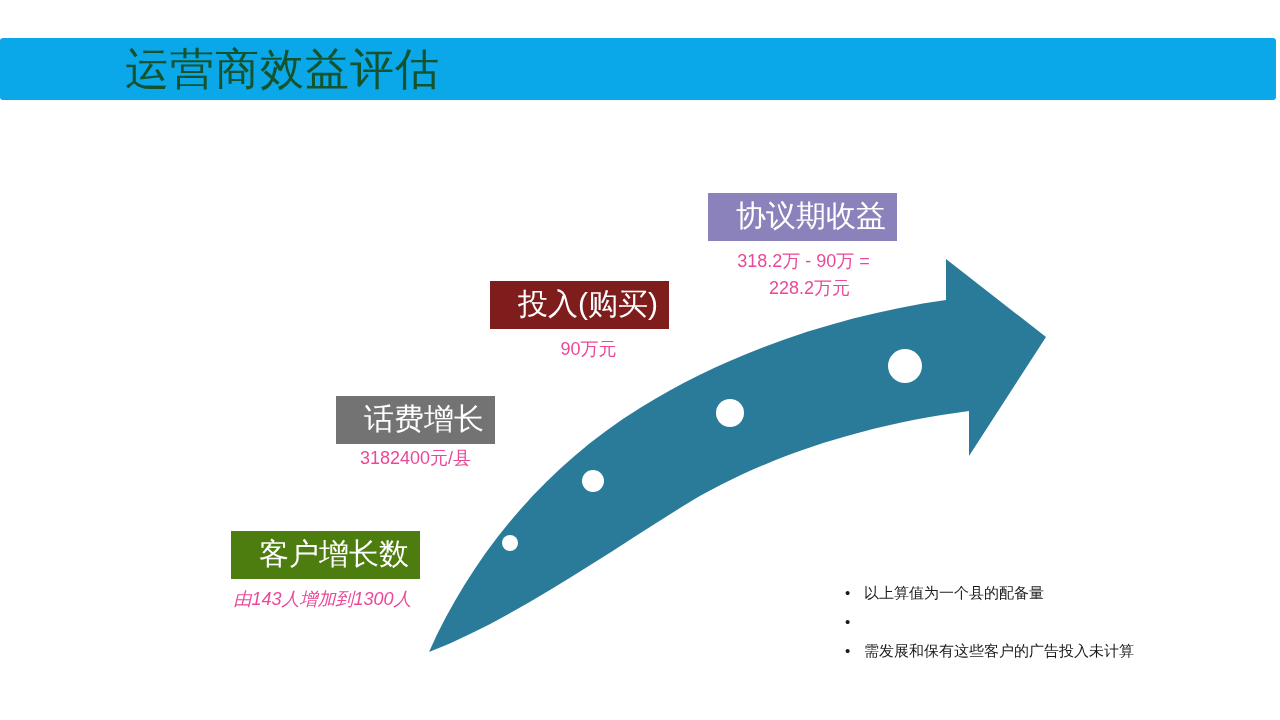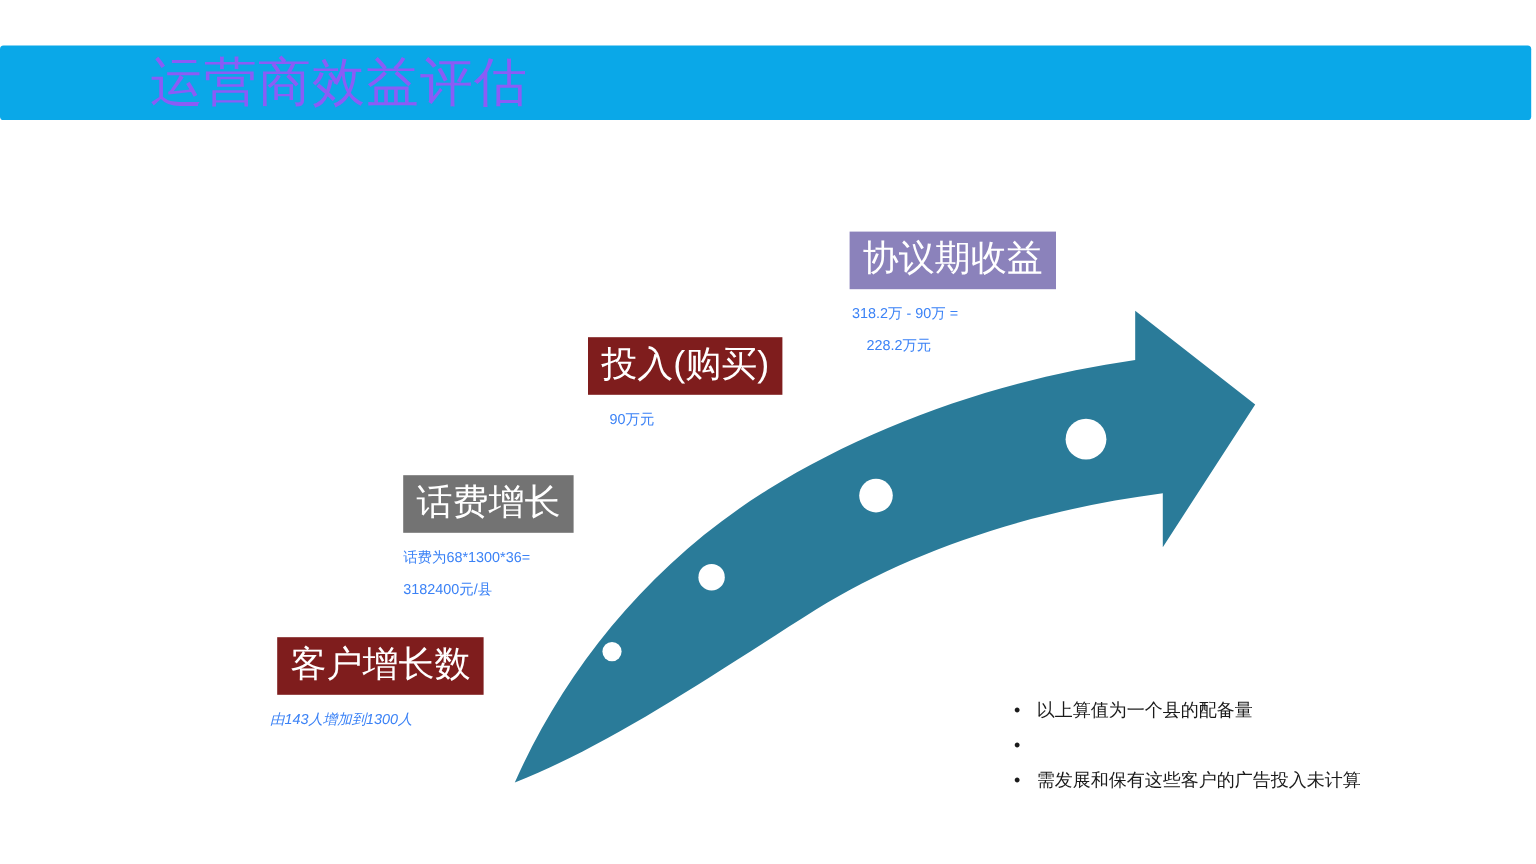--- a/index.html
+++ b/index.html
@@ -25,21 +25,21 @@
     background: #0aa8e8;
     border-radius: 3px;
     box-sizing: border-box;
   }
   #title-text {
     position: absolute;
     left: 125px;
     top: 41px;
     font-size: 44px;
     line-height: 56px;
-    color: #8b5cf6;
+    color: #14532d;
     font-weight: normal;
     letter-spacing: 1px;
     white-space: nowrap;
     text-align: right;
   }
 
   
   #arrow-canvas {
     position: absolute;
     left: 0;
@@ -48,33 +48,34 @@
     height: 720px;
     pointer-events: none;
   }
 
   
   .callout {
     position: absolute;
   }
   .chip {
     display: inline-block;
-    padding: 5px 11px 7px 11px;
+    padding: 5px 11px 7px 28px;
     font-size: 30px;
     line-height: 36px;
     color: #ffffff;
     white-space: nowrap;
     font-weight: normal;
   }
   .chip-sub {
     margin-top: 7px;
-    font-size: 12px;
+    font-size: 18px;
     line-height: 26px;
-    color: #3b82f6;
+    color: #ec4899;
     white-space: nowrap;
+    text-align: center;
   }
 
   #callout-revenue   { left: 708px; top: 193px; }
   #callout-invest    { left: 490px; top: 281px; }
   #callout-fee       { left: 336px; top: 396px; }
   #callout-customers { left: 231px; top: 531px; }
 
   #callout-revenue   .chip-sub { margin-left: 2px; }
   #callout-invest    .chip-sub { margin-left: 18px; }
   #callout-fee       .chip-sub { margin-left: 0px; }
@@ -137,26 +138,25 @@
   <div class="chip-sub" style="margin-top:1px;margin-left:14px">228.2万元</div>
 </div>
 
 <div class="callout" id="callout-invest">
   <div class="chip" style="background:#7f1d1d">投入(购买)</div>
   <div class="chip-sub">90万元</div>
 </div>
 
 <div class="callout" id="callout-fee">
   <div class="chip" style="background:#737373">话费增长</div>
-  <div class="chip-sub">话费为68*1300*36=</div>
   <div class="chip-sub" style="margin-top:1px">3182400元/县</div>
 </div>
 
 <div class="callout" id="callout-customers">
-  <div class="chip" style="background:#7f1d1d">客户增长数</div>
+  <div class="chip" style="background:#4d7c0f">客户增长数</div>
   <div class="chip-sub">由143人增加到1300人</div>
 </div>
 
 <div id="notes">
   <div class="note-row">
     <span class="note-bullet">•</span>
     <span>以上算值为一个县的配备量</span>
   </div>
   <div class="note-row">
     <span class="note-bullet">•</span>

